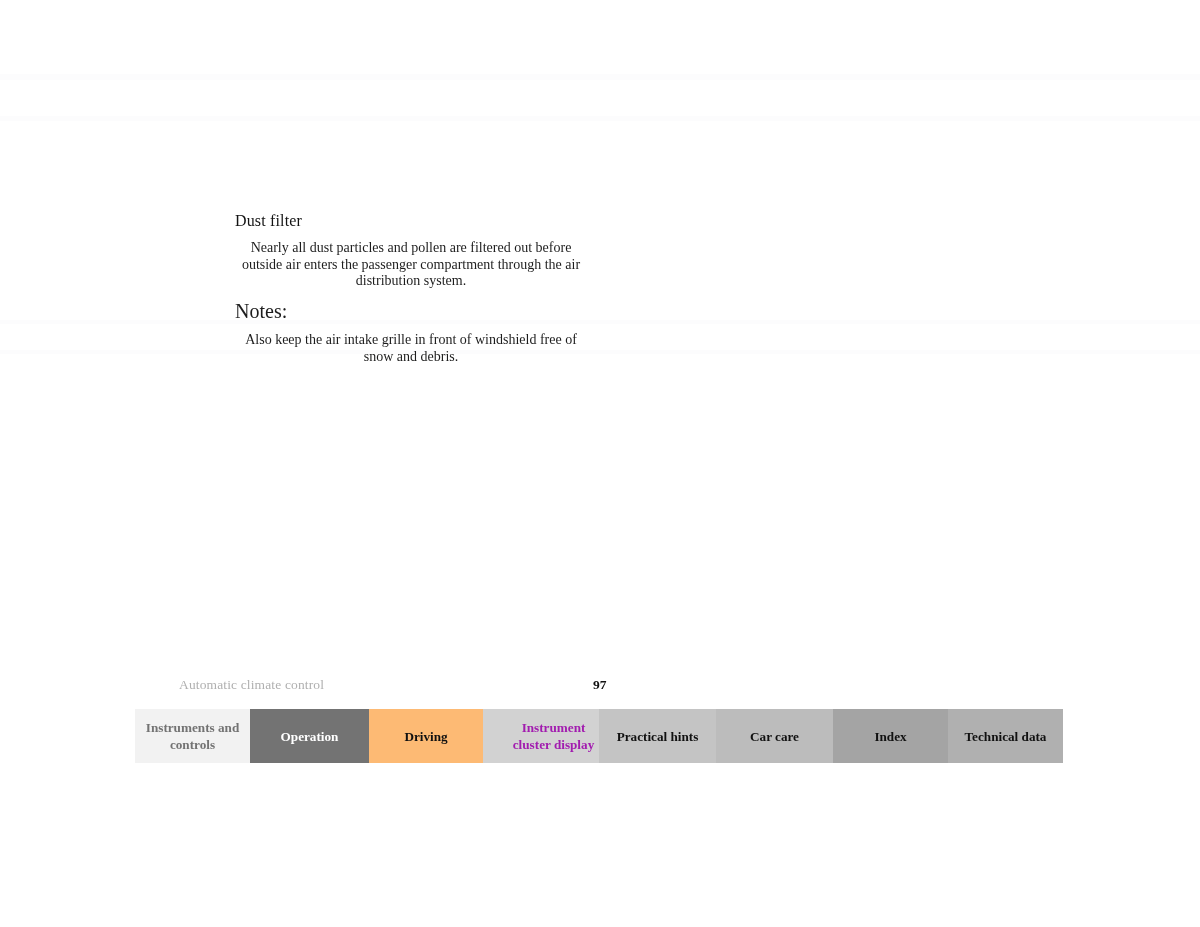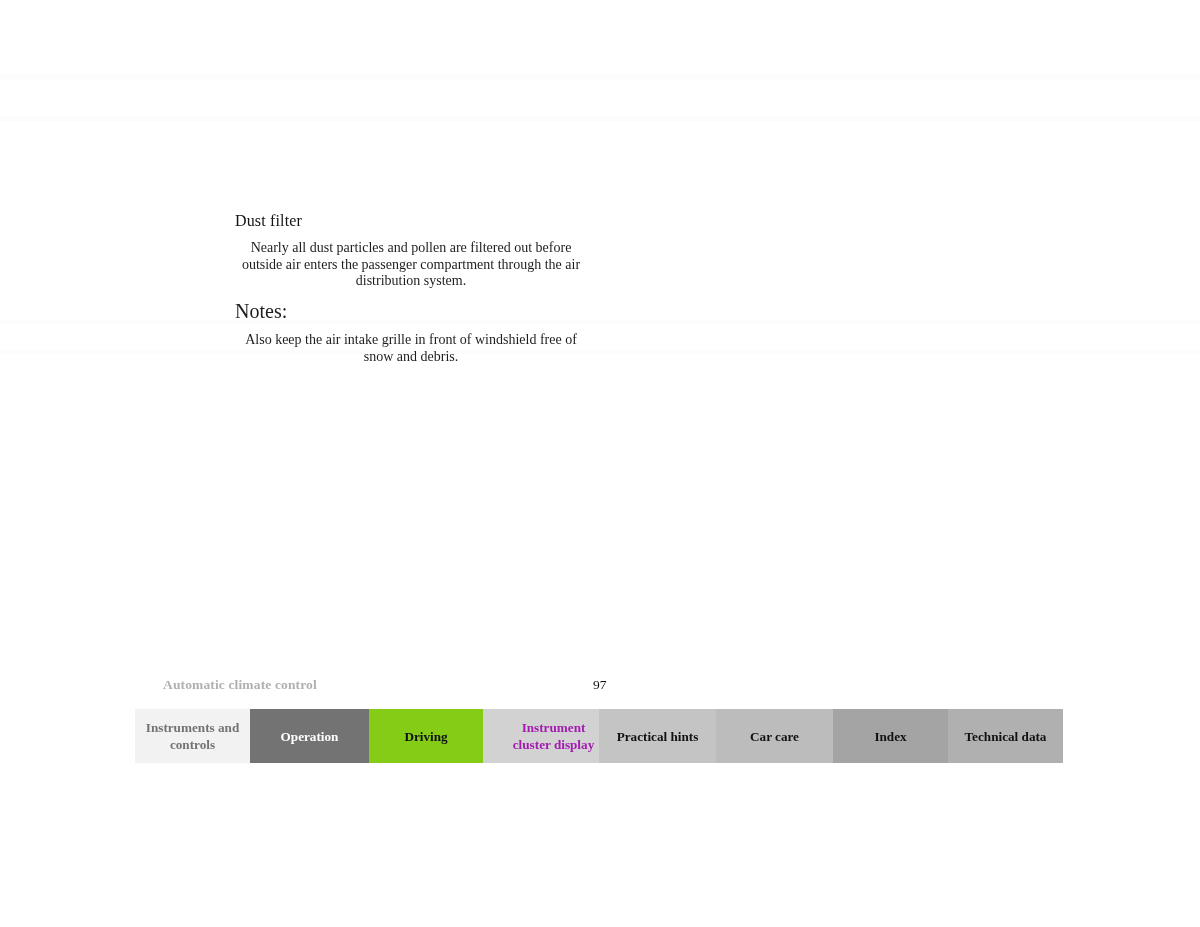--- a/index.html
+++ b/index.html
@@ -70,34 +70,34 @@
   
   .footer-line {
     position: absolute;
     left: 163px;
     top: 677px;
     width: 900px;
     height: 20px;
   }
   .footer-chapter {
     position: absolute;
-    left: 0;
+    left: 16px;
     top: 0;
     font-size: 13.5px;
-    font-weight: bold;
+    font-weight: normal;
     color: #b0b0b0;
     letter-spacing: 0.01em;
     white-space: nowrap;
   }
   .footer-pageno {
     position: absolute;
     left: 430px;
     top: 0;
     font-size: 13.5px;
-    font-weight: normal;
+    font-weight: bold;
     color: #111111;
     white-space: nowrap;
   }
 
   
   .tabstrip {
     position: absolute;
     left: 135px;
     top: 709px;
     width: 928px;
@@ -149,21 +149,21 @@
     <span class="footer-pageno">97</span>
   </div>
 
   <nav class="tabstrip" id="tabstrip">
       <div class="tab" style="background: rgb(242, 242, 242); color: #737373; width: 115px; flex: 0 0 115px;">
         <span class="tab-label">Instruments and controls</span>
       </div>
       <div class="tab active" style="background: #737373; color: rgb(255, 255, 255); width: 119px; flex: 0 0 119px;">
         <span class="tab-label">Operation</span>
       </div>
-      <div class="tab" style="background: #84cc16; color: rgb(17, 17, 17); width: 114px; flex: 0 0 114px;">
+      <div class="tab" style="background: #fdba74; color: rgb(17, 17, 17); width: 114px; flex: 0 0 114px;">
         <span class="tab-label">Driving</span>
       </div>
       <div class="tab" style="background: rgb(210, 210, 210); color: #a21caf; width: 116px; flex: 0 0 116px; padding-left: 29px;">
         <span class="tab-label">Instrument cluster display</span>
       </div>
       <div class="tab" style="background: rgb(196, 196, 196); color: rgb(17, 17, 17); width: 117px; flex: 0 0 117px;">
         <span class="tab-label">Practical hints</span>
       </div>
       <div class="tab" style="background: rgb(188, 188, 188); color: rgb(17, 17, 17); width: 117px; flex: 0 0 117px;">
         <span class="tab-label">Car care</span>

